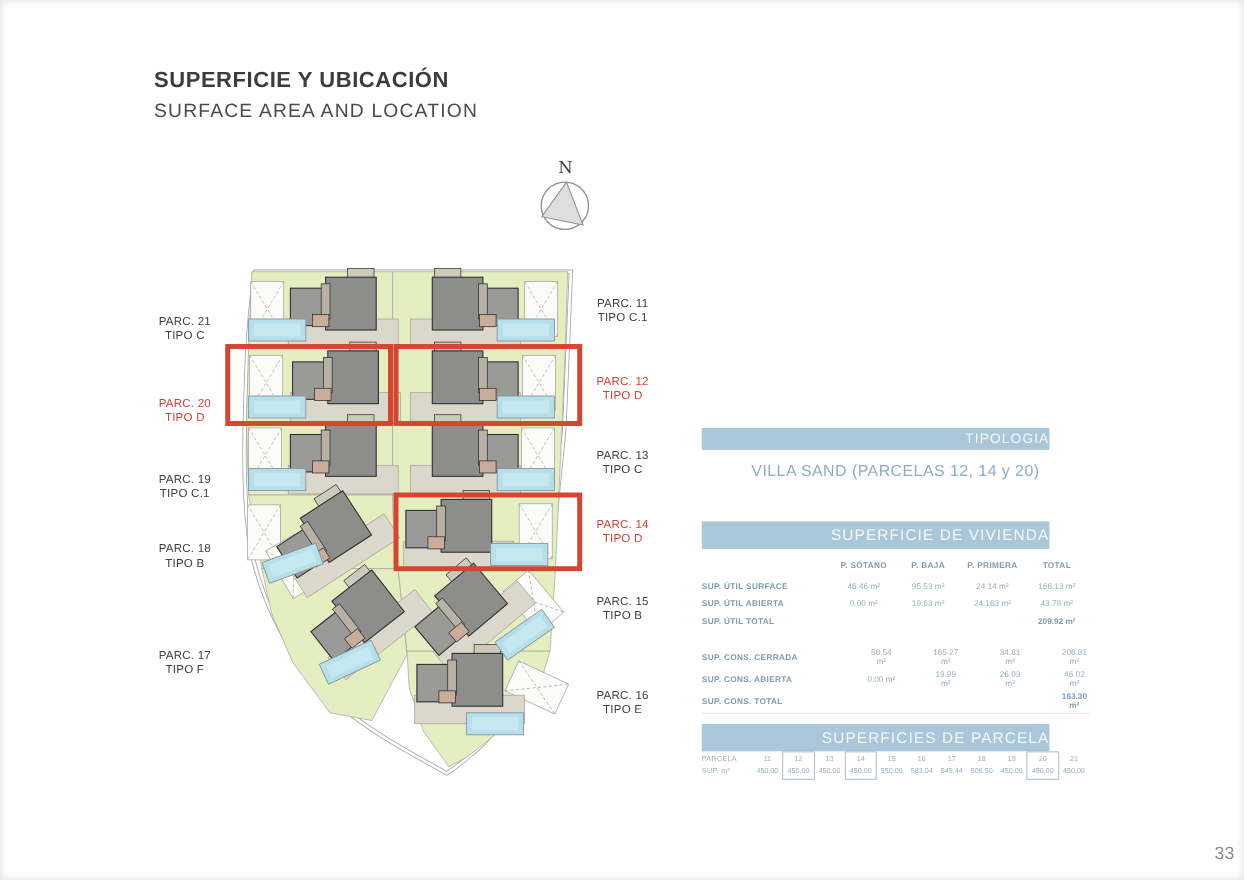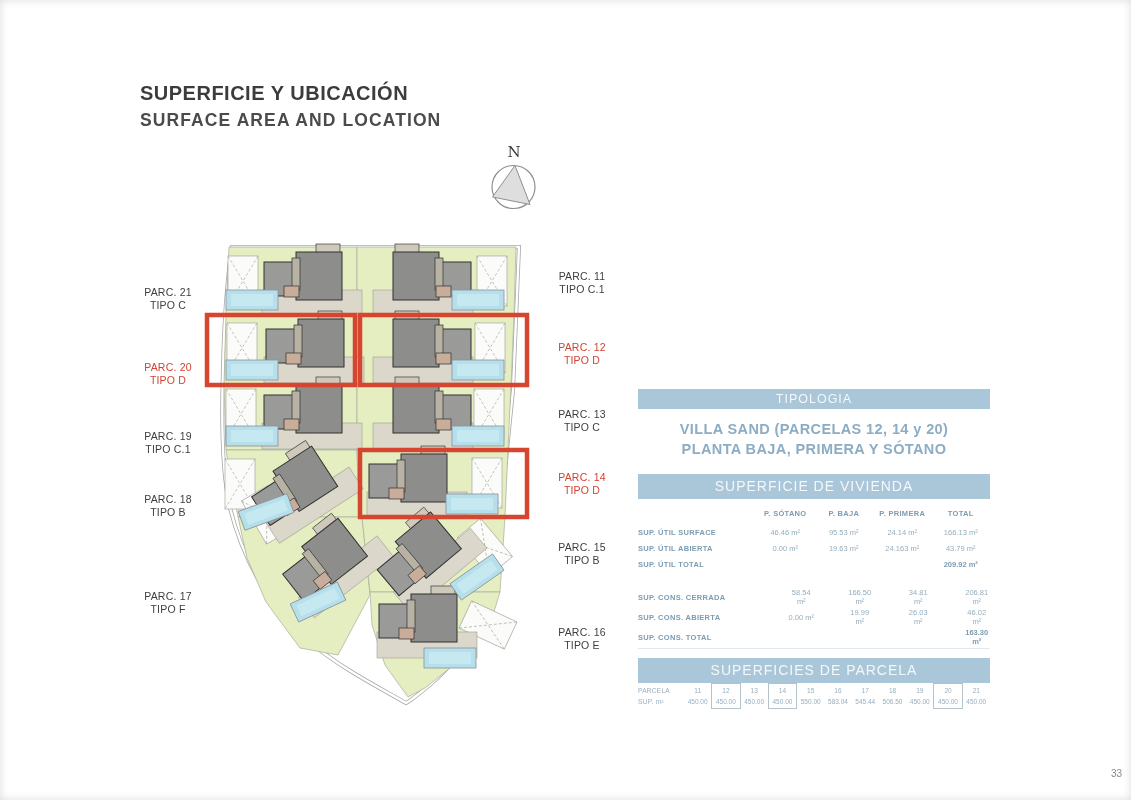--- a/index.html
+++ b/index.html
@@ -2,39 +2,39 @@
 <html><head>
 <meta charset="utf-8">
 <style>
   * { margin:0; padding:0; box-sizing:border-box; }
   html,body { background:#fff; }
   body { font-family:"Liberation Sans", sans-serif; }
   .page { position:relative; width:1131px; height:800px; background:#ffffff;
           box-shadow: inset 0 0 8px rgba(0,0,0,0.14); overflow:hidden; }
 
   
-  .titleblock { position:absolute; left:140px; top:62px;margin-top:20px; }
+  .titleblock { position:absolute; left:140px; top:62px; }
   .title-es { font-size:20px; font-weight:bold; color:#3c3c3c; letter-spacing:0.5px; }
-  .title-en { font-size:17.5px; font-weight:700; color:#4b4b4b; letter-spacing:1.1px; margin-top:5px; }
+  .title-en { font-size:17.5px; font-weight:400; color:#4b4b4b; letter-spacing:1.1px; margin-top:5px; }
 
   
   .plabel { position:absolute; width:80px; text-align:center; font-size:10.5px;
             line-height:12.5px; color:#3e3e3e; letter-spacing:0.2px; }
   .plabel span { display:block; }
   .plabel.red { color:#cf4433; }
-  .lcol { left:128px;margin-top:20px; } .rcol { left:530px;padding-left:24px; }
+  .lcol { left:128px;margin-top:20px; } .rcol { left:514px;padding-left:24px; }
 
   
-  .bar { position:absolute; left:638px; width:352px; background:#aac6d9; color:#f4f8fb;
-         text-align:center; letter-spacing:1px; }
+  .bar { position:absolute; left:638px; width:316px; background:#aac6d9; color:#f4f8fb;
+         text-align:right; letter-spacing:1px; }
   .bar-tipologia { top:389px; height:20px; font-size:12.5px; line-height:20px; }
   .bar-std { height:25px; font-size:14px; line-height:25px; }
   .villasand { position:absolute; left:638px; top:419px; width:352px; text-align:center;
                color:#8cadc4; font-size:14.5px; line-height:20px; letter-spacing:0.4px; }
-  .villasand span { display:block;font-weight:bold; }
+  .villasand span { display:block; }
 
   .vtable { position:absolute; left:638px; top:505px; width:352px; }
   .vrow { display:grid; grid-template-columns:118px 1fr 1fr 1fr 1fr; align-items:center; }
   .vrow.head { height:16px; margin-bottom:3px; }
   .vrow.r { height:16px; }
   .vrow.gap { margin-top:15px; }
   .vrow.tall { height:20px;gap:32px; }
   .vlabel { font-size:7.5px; font-weight:bold; color:#7d9cb0; letter-spacing:0.3px; text-align:left; }
   .vcell { font-size:7.5px; color:#95aebe; text-align:center; }
   .vhead { font-size:7.5px; font-weight:bold; color:#7d9cb0; text-align:center; letter-spacing:0.3px; }
@@ -43,21 +43,21 @@
   .rule { position:absolute; left:638px; top:648px; width:352px; height:1px; background:#e2e9ee; }
 
   .ptable { position:absolute; left:638px; top:683px; width:352px; display:flex; align-items:stretch; }
   .pl-col { width:46px; display:flex; flex-direction:column; justify-content:center; }
   .pl-col span { font-size:6.5px; color:#97aebe; line-height:11px; letter-spacing:0.3px; }
   .p-col { flex:1; display:flex; flex-direction:column; justify-content:center; text-align:center; padding:1px 0; }
   .p-col span { font-size:6.5px; color:#97aebe; line-height:11px; }
   .p-col.boxed { border:1px solid #b3c2cb; }
 
   .pagenum { position:absolute; left:1098px; top:768px; width:24px; text-align:right;
-             font-size:10px; color:#8a8a8a; }
+             font-size:16px; color:#8a8a8a; }
 
   
   .plan-svg { position:absolute; left:200px; top:232px; }
   .compass-svg { position:absolute; left:484px; top:138px; }
 </style>
 </head>
 <body>
 
 <div class="page">
 
@@ -204,21 +204,20 @@
     <span>TIPO B</span>
   </div>
   <div class="plabel rcol" style="top:626px">
     <span>PARC. 16</span>
     <span>TIPO E</span>
   </div>
 
   <div class="bar bar-tipologia">TIPOLOGIA</div>
   <div class="villasand">
     <span>VILLA SAND (PARCELAS 12, 14 y 20)</span>
-    <span>PLANTA BAJA, PRIMERA Y SÓTANO</span>
   </div>
 
   <div class="bar bar-std" style="top:474px">SUPERFICIE DE VIVIENDA</div>
 
   <div class="vtable">
     <div class="vrow head">
       <div class="vlabel"></div>
       <div class="vhead">P. SÓTANO</div>
       <div class="vhead">P. BAJA</div>
       <div class="vhead">P. PRIMERA</div>
@@ -241,21 +240,21 @@
     <div class="vrow r">
       <div class="vlabel">SUP. ÚTIL TOTAL</div>
       <div class="vcell"></div>
       <div class="vcell"></div>
       <div class="vcell"></div>
       <div class="vcell bold">209.92 m²</div>
     </div>
     <div class="vrow r gap tall">
       <div class="vlabel">SUP. CONS. CERRADA</div>
       <div class="vcell">58.54 m²</div>
-      <div class="vcell">166.50 m²</div>
+      <div class="vcell">165.27 m²</div>
       <div class="vcell">34.81 m²</div>
       <div class="vcell">206.81 m²</div>
     </div>
     <div class="vrow r tall">
       <div class="vlabel">SUP. CONS. ABIERTA</div>
       <div class="vcell">0.00 m²</div>
       <div class="vcell">19.99 m²</div>
       <div class="vcell">26.03 m²</div>
       <div class="vcell">46.02 m²</div>
     </div>

